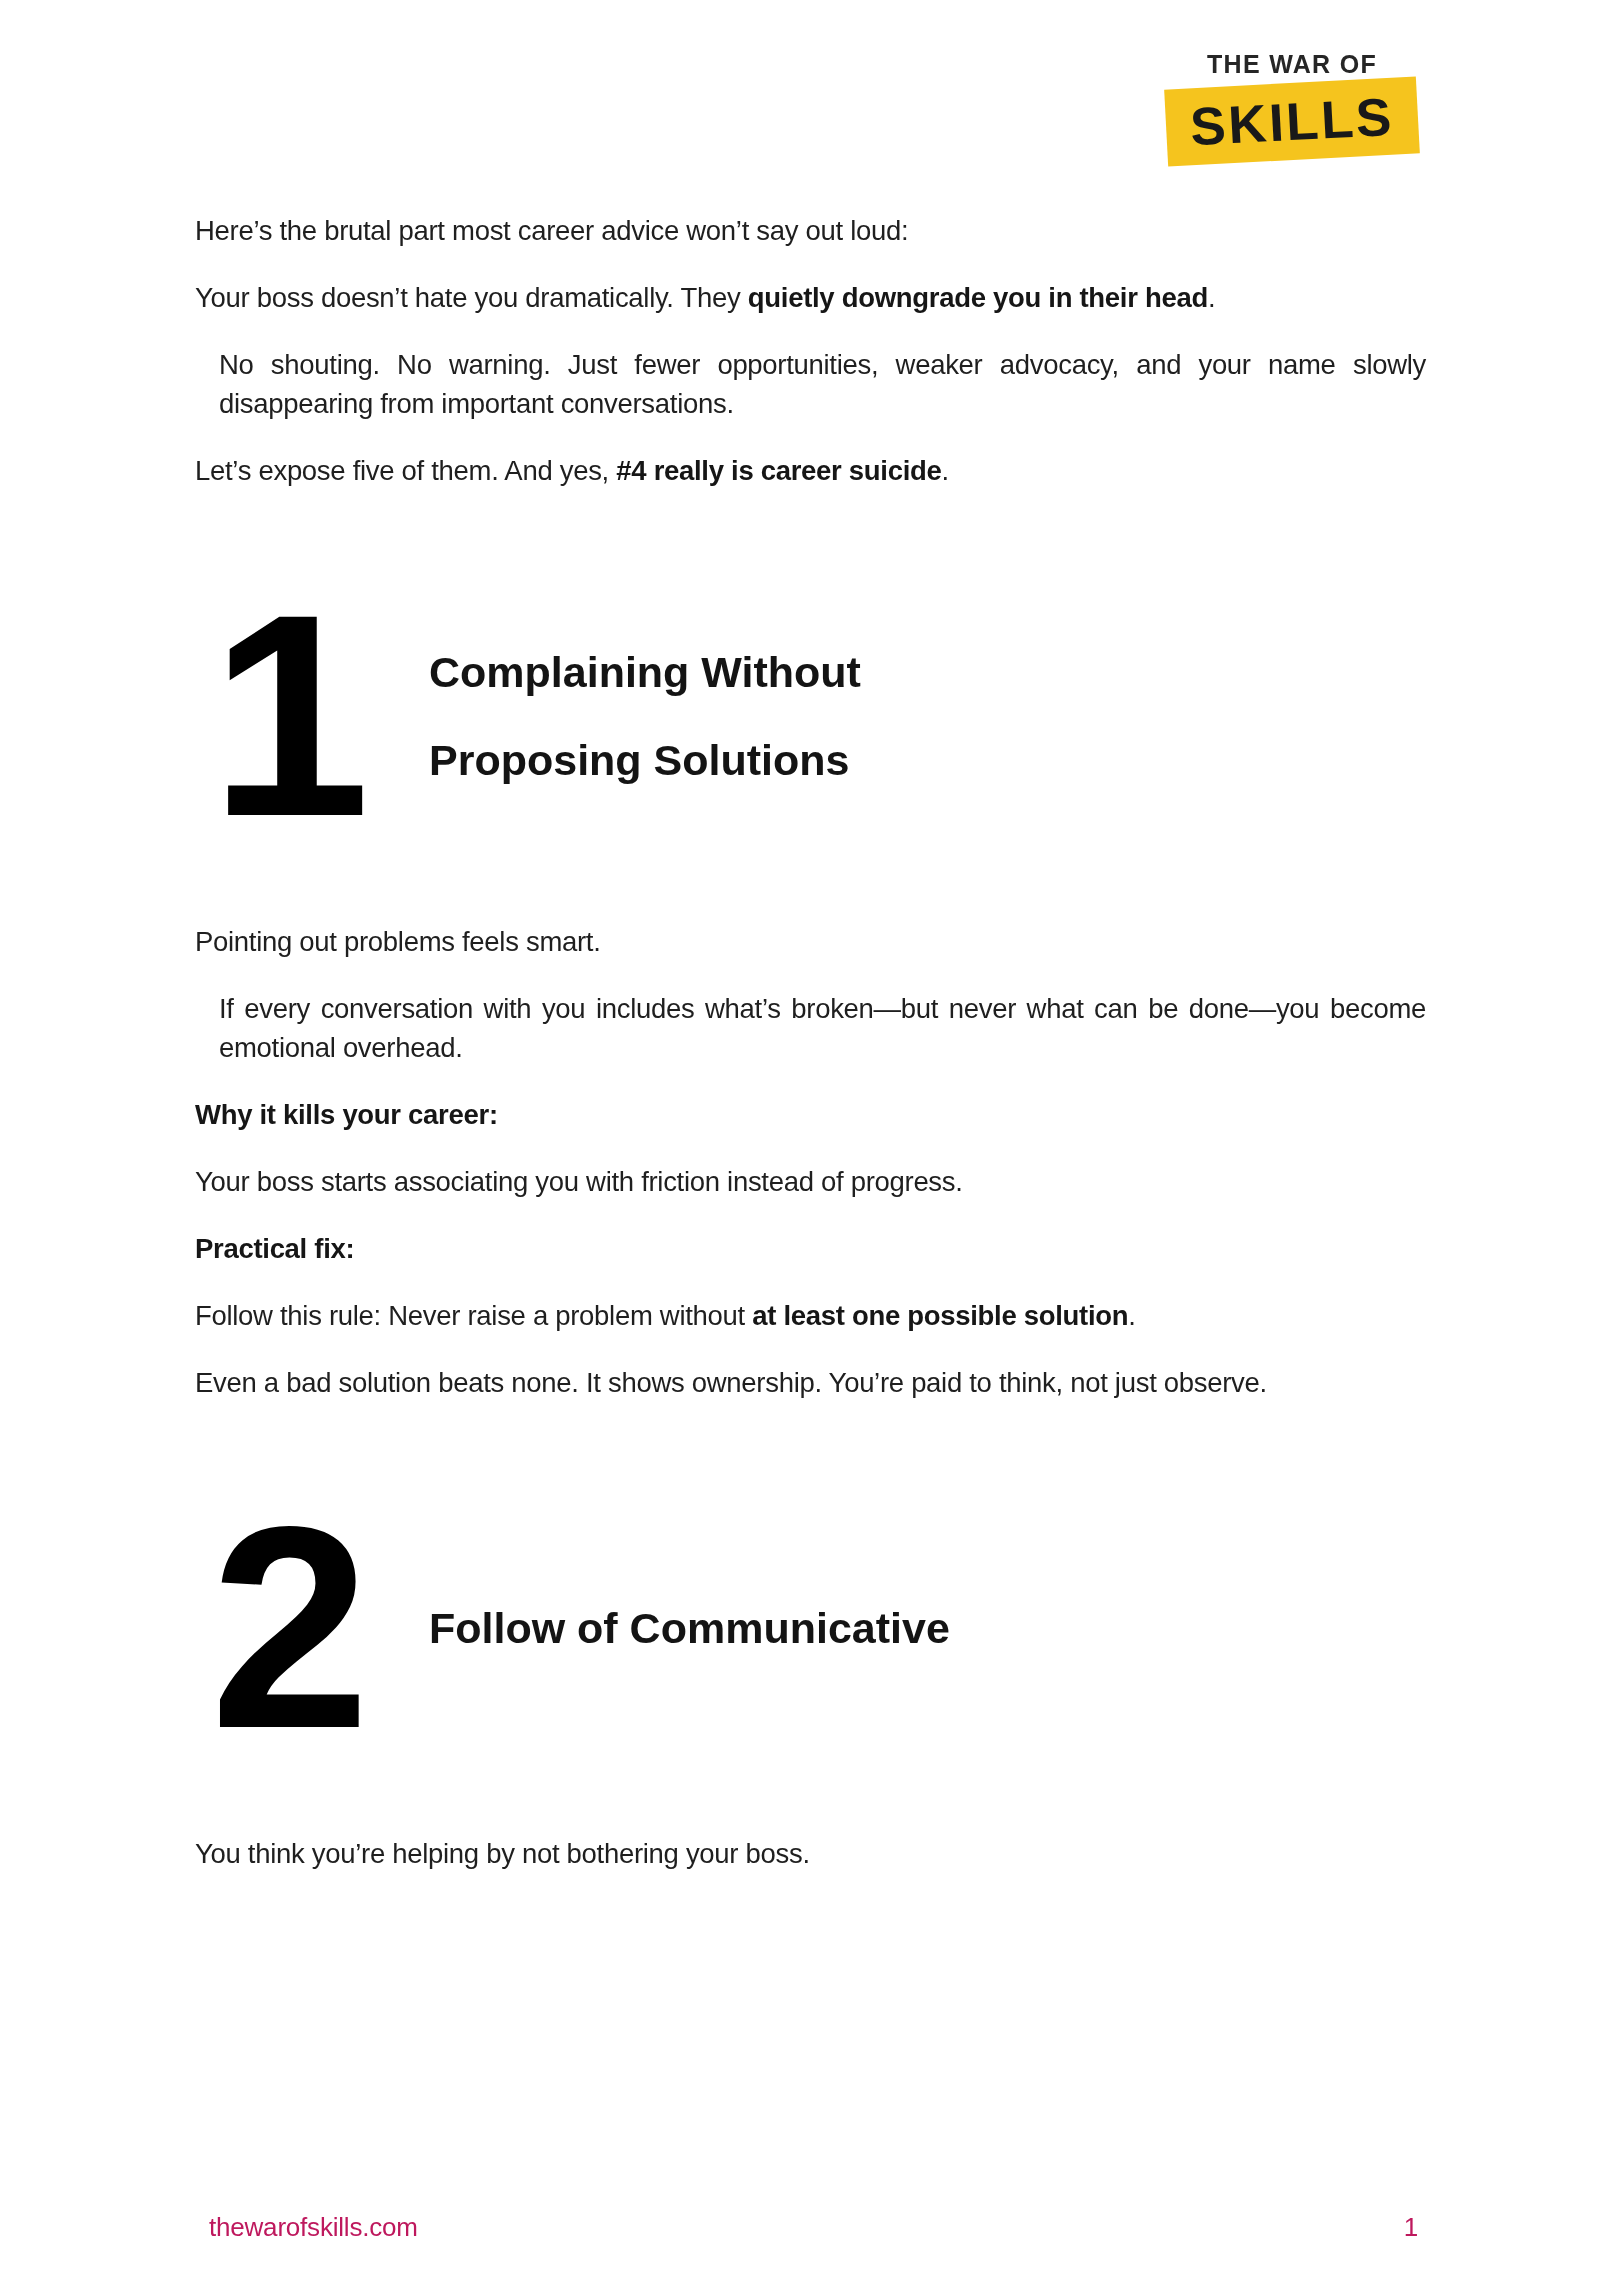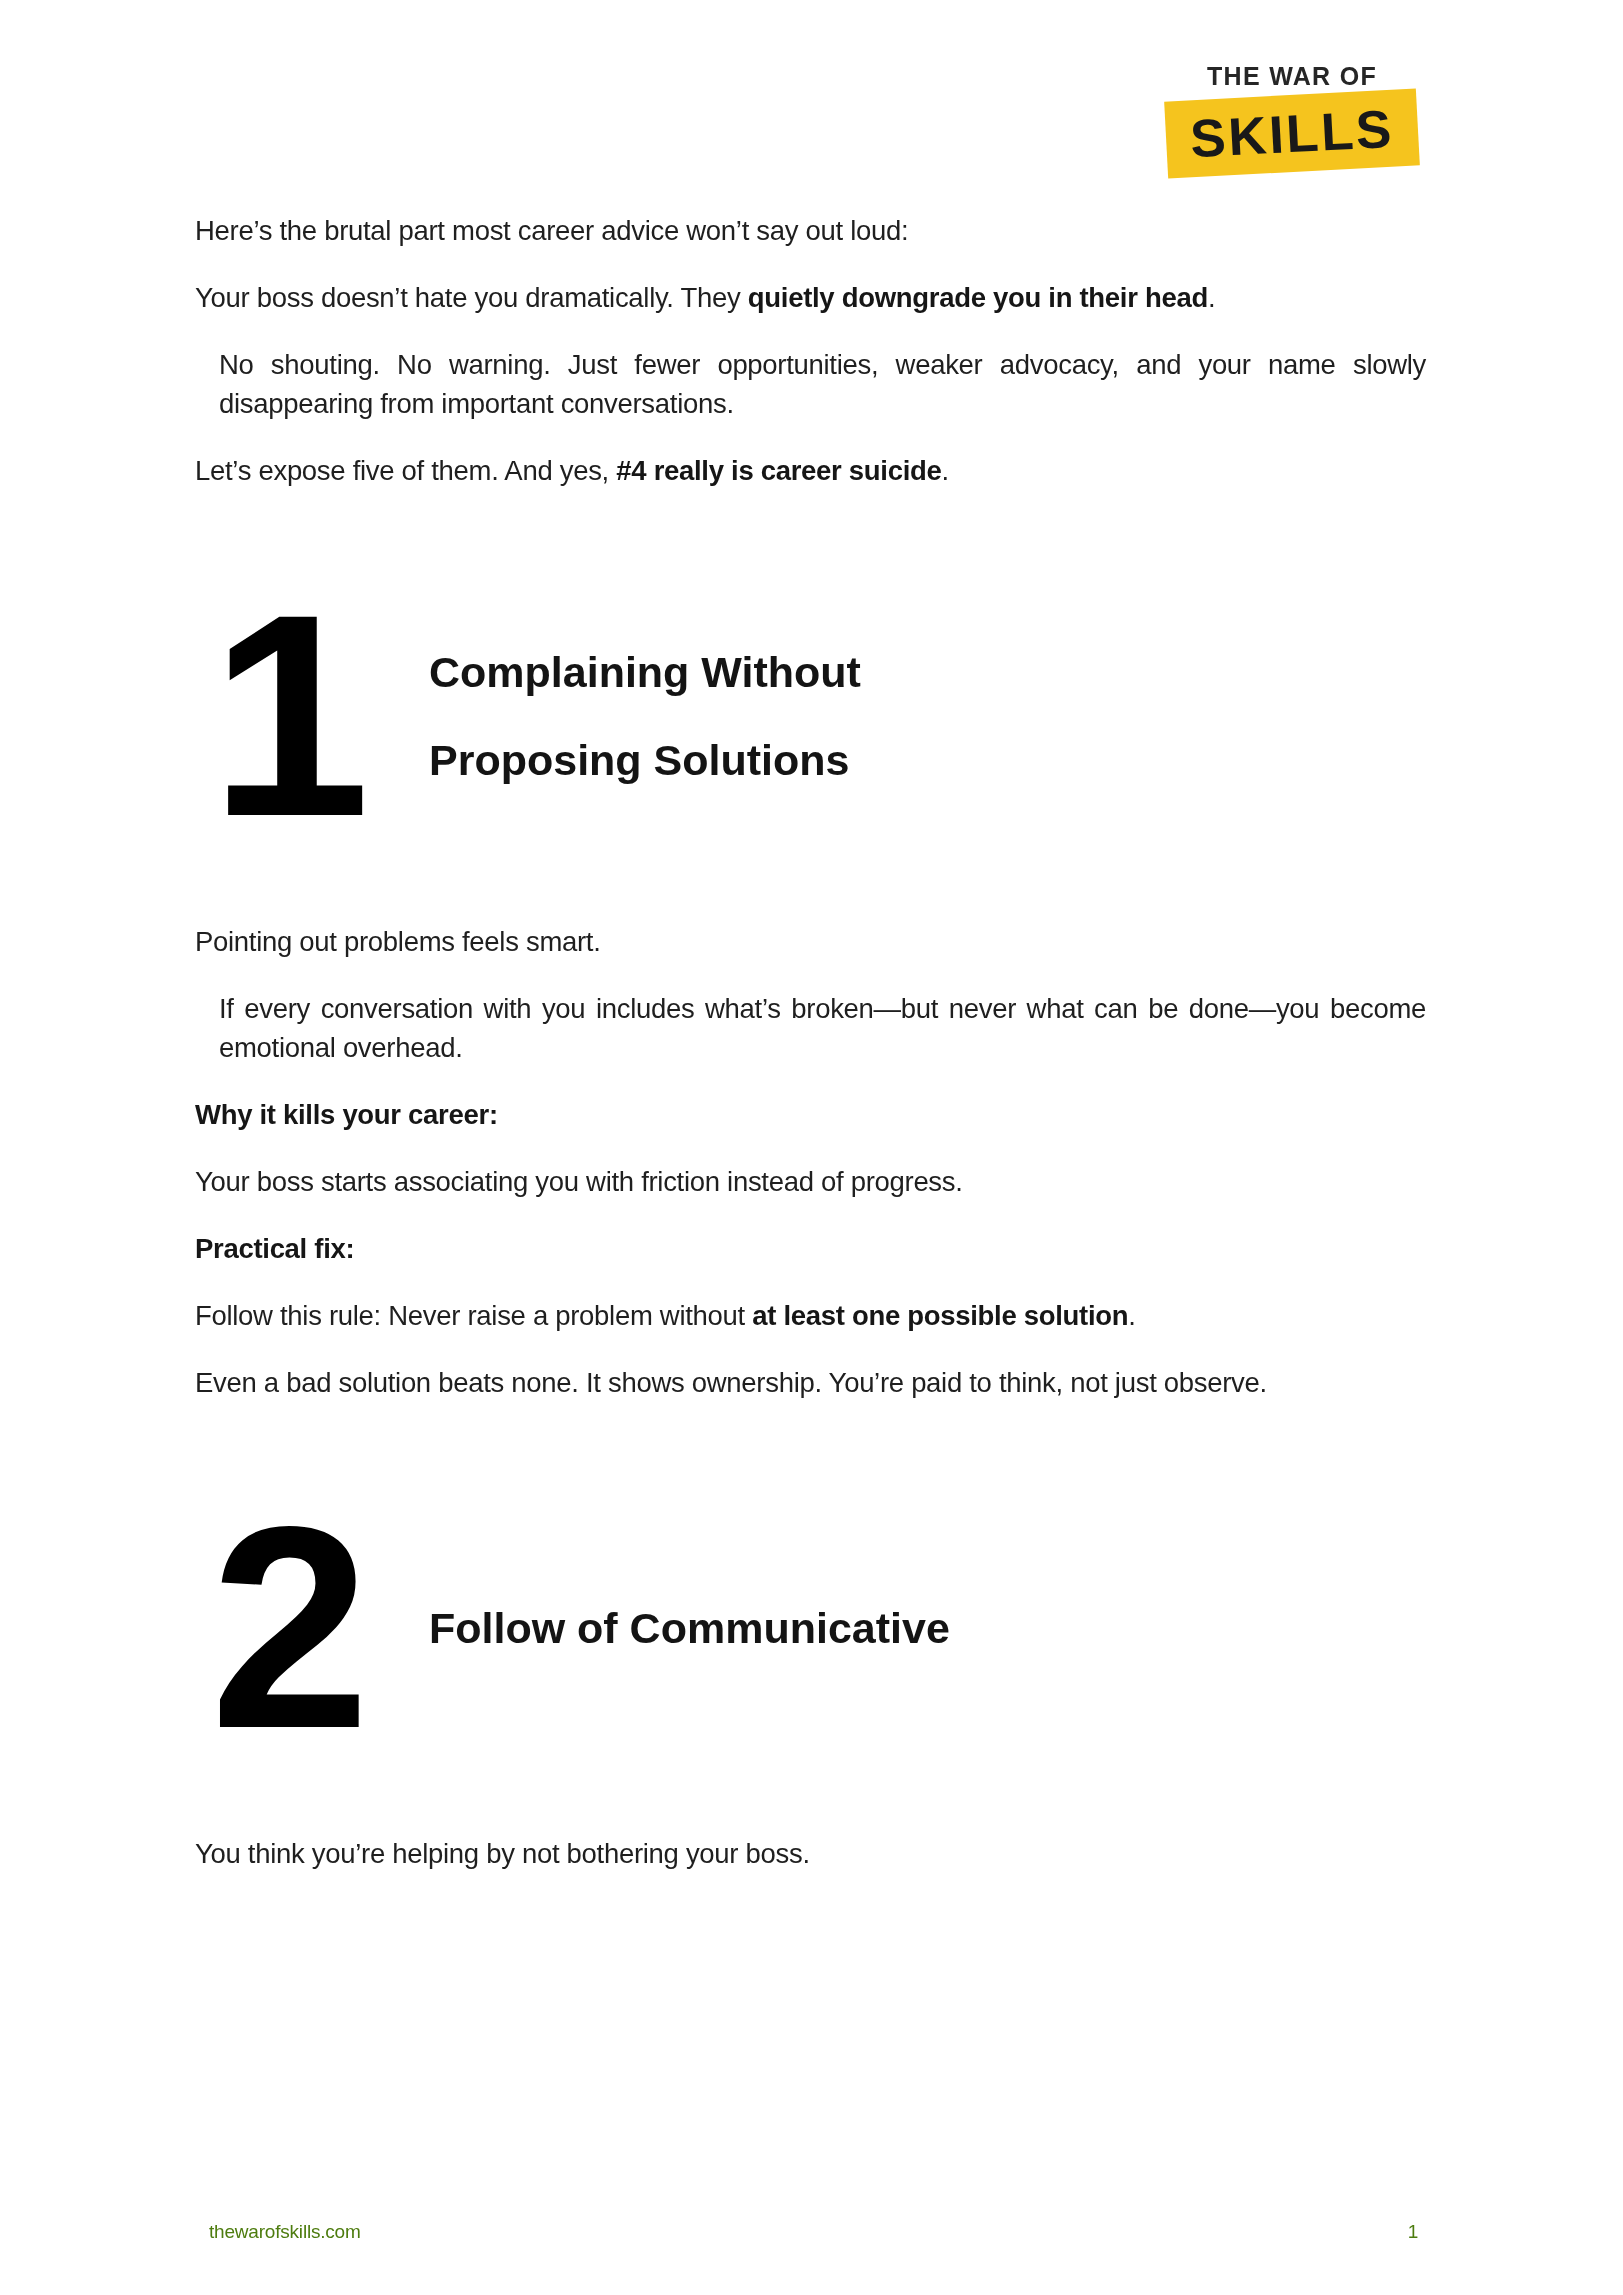--- a/index.html
+++ b/index.html
@@ -6,21 +6,21 @@
   .page{
     position:relative;
     width:1623px;
     height:2295px;
     background:#ffffff;
     font-family:"Liberation Sans",sans-serif;
     color:#1f1f1f;
     overflow:hidden;
   }
   
-  .logo{position:absolute;top:60px;right:205px;width:252px;}
+  .logo{position:absolute;top:48px;right:205px;width:252px;}
   .logo-top{
     font-weight:800;font-size:25px;letter-spacing:1.3px;
     color:#262626;text-align:center;line-height:32px;margin-bottom:3.3px;
     white-space:nowrap;
   }
   .logo-box{
     height:77px;display:flex;align-items:center;justify-content:center;
     transform:rotate(-3deg);
     box-shadow:0 0 0 0 transparent;
   }
@@ -43,21 +43,21 @@
     font-size:288px;line-height:217px;font-weight:700;color:#000000;
   }
   .section-title{
     font-size:43px;line-height:88px;font-weight:700;color:#141414;
     letter-spacing:0;
   }
   
   .footer{
     position:absolute;left:209px;right:205px;bottom:52px;
     display:flex;justify-content:space-between;align-items:baseline;
-    font-size:19px;letter-spacing:-0.2px;color:#4d7c0f;
+    font-size:26px;letter-spacing:-0.2px;color:#be185d;
   }
 </style>
 </head>
 <body>
 
 <div class="page">
 
   <div class="logo">
     <div class="logo-top">THE WAR OF</div>
     <div class="logo-box" style="background-color: rgb(245, 196, 30);">

